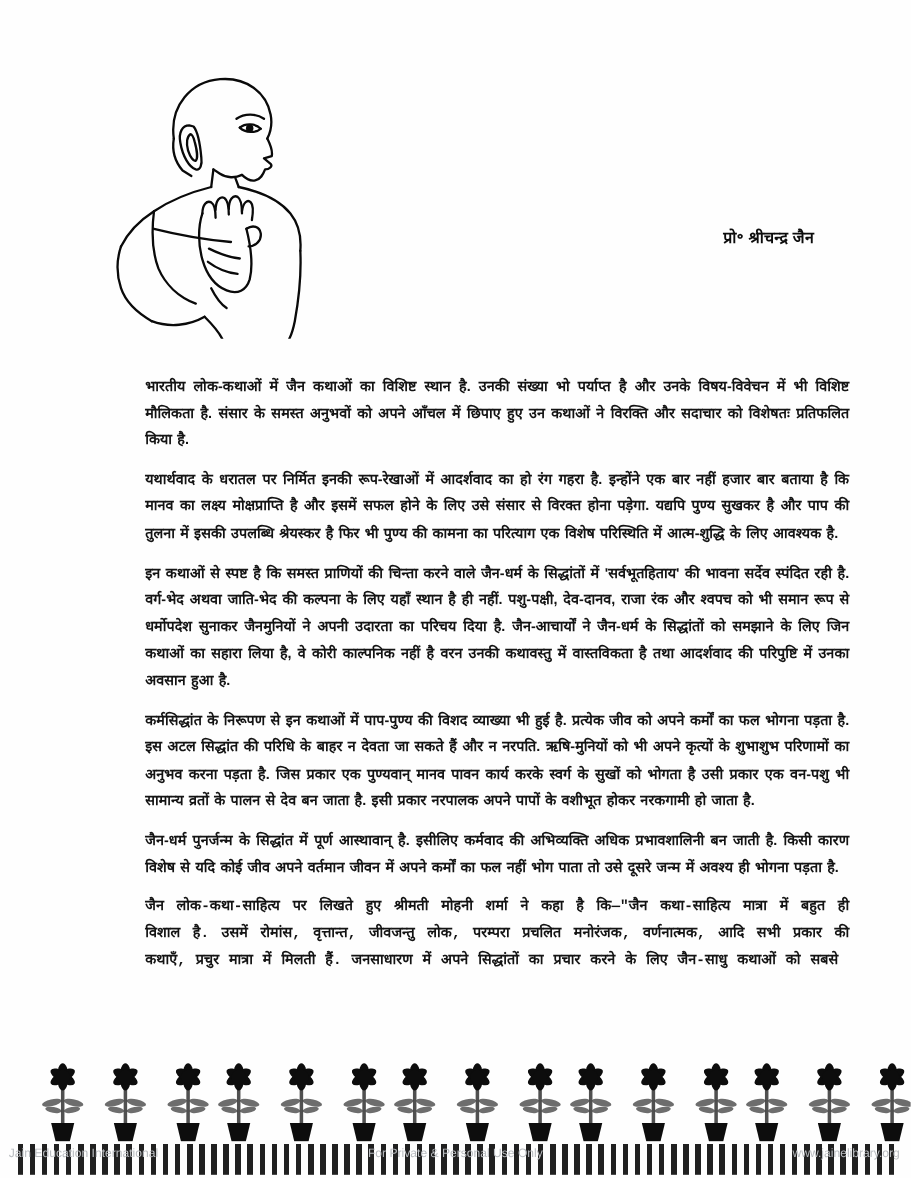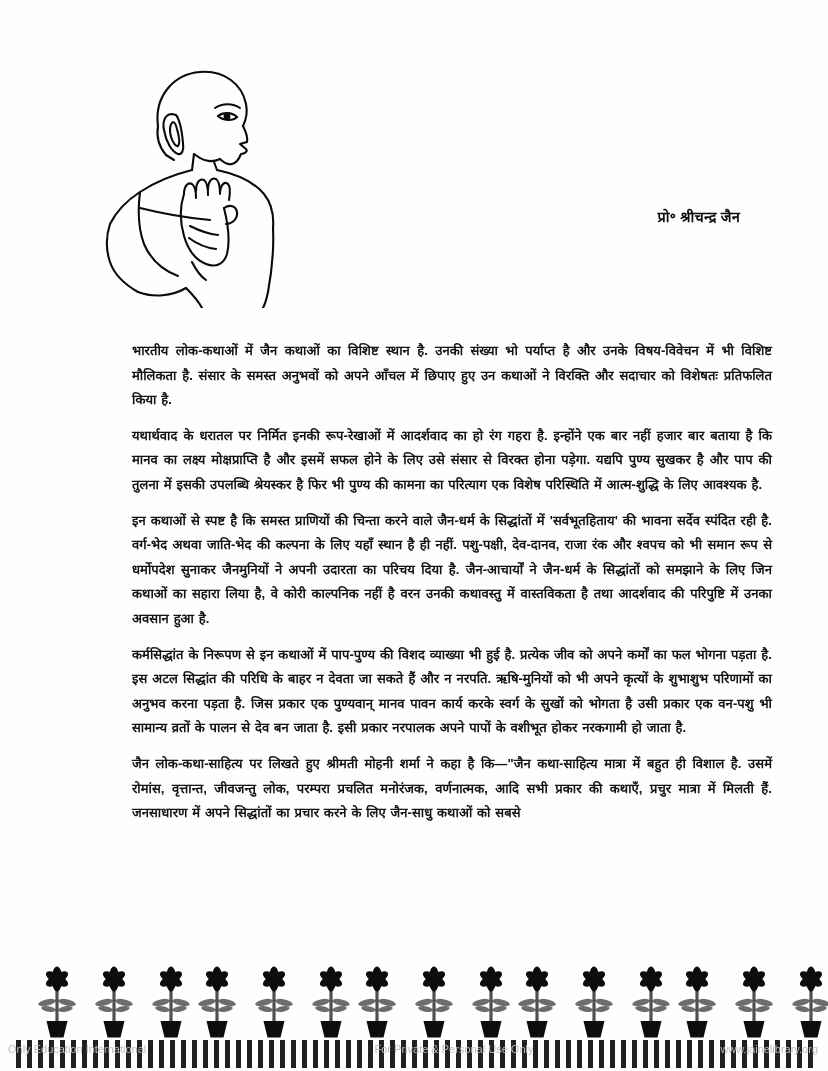--- a/index.html
+++ b/index.html
@@ -78,21 +78,21 @@
     font-weight: 700;
     line-height: 24.6px;
     text-align: justify;
     text-justify: inter-word;
     color: #131313;
     margin: 0 0 11px 0;
     letter-spacing: 0.05px;
     word-spacing: 1.1px;
     -webkit-font-smoothing: none;
   }
-  .para:last-child { margin-bottom: 0; }
+  .para:last-child { margin-bottom: 0; font-family: Liberation Mono, monospace; }
 
   
   #flower-border {
     position: absolute;
     left: 34px;
     top: 966px;
     width: 760px;
     height: 72px;
     display: flex;
     justify-content: space-between;
@@ -134,21 +134,21 @@
   .wm {
     position: absolute;
     top: 1043px;
     font-family: "Liberation Sans", "DejaVu Sans", sans-serif;
     font-size: 11px;
     color: #b9bcc0;
     white-space: nowrap;
     z-index: 5;
   }
   #wm-left   { left: 8px; }
-  #wm-center { left: 50%; transform: translateX(-50%); margin-left: 40px; }
+  #wm-center { left: 50%; transform: translateX(-50%); }
   #wm-right  { right: 10px; }
 </style>
 </head>
 <body>
 
 <div id="page">
 
   <div id="monk-illustration">
     <svg viewBox="0 0 230 250" xmlns="http://www.w3.org/2000/svg" fill="none" stroke="#0a0a0a" stroke-width="2.1" stroke-linecap="round" stroke-linejoin="round">
 
@@ -211,20 +211,21 @@
   <div id="byline">
     <div class="byline-line">प्रो॰ श्रीचन्द्र जैन</div>
   </div>
 
 
   <div id="body-copy">
     <p class="para">भारतीय लोक-कथाओं में जैन  कथाओं का विशिष्ट स्थान है. उनकी संख्या  भो पर्याप्त है और उनके विषय-विवेचन में भी विशिष्ट मौलिकता है. संसार के समस्त अनुभवों को अपने आँचल में छिपाए हुए  उन कथाओं ने विरक्ति और सदाचार को विशेषतः प्रतिफलित किया है.</p>
     <p class="para">यथार्थवाद के धरातल पर  निर्मित इनकी  रूप-रेखाओं में आदर्शवाद का हो रंग गहरा है. इन्होंने एक  बार  नहीं हजार बार बताया है कि मानव का  लक्ष्य मोक्षप्राप्ति है  और इसमें  सफल होने के लिए उसे संसार से विरक्त होना पड़ेगा. यद्यपि पुण्य सुखकर है  और पाप की तुलना में इसकी उपलब्धि श्रेयस्कर है फिर भी पुण्य की कामना  का परित्याग एक विशेष परिस्थिति में आत्म-शुद्धि के लिए आवश्यक है.</p>
     <p class="para">इन कथाओं से स्पष्ट  है कि समस्त  प्राणियों की चिन्ता करने वाले जैन-धर्म  के सिद्धांतों में 'सर्वभूतहिताय' की भावना सर्देव स्पंदित रही है. वर्ग-भेद अथवा जाति-भेद की कल्पना के लिए यहाँ स्थान है ही नहीं. पशु-पक्षी, देव-दानव, राजा रंक और श्वपच  को भी समान रूप से धर्मोपदेश  सुनाकर जैनमुनियों ने  अपनी उदारता का परिचय  दिया है. जैन-आचार्यों ने जैन-धर्म के  सिद्धांतों को समझाने के  लिए जिन कथाओं का सहारा लिया  है, वे कोरी  काल्पनिक नहीं है वरन उनकी कथावस्तु में वास्तविकता है तथा आदर्शवाद की परिपुष्टि में उनका अवसान हुआ है.</p>
     <p class="para">कर्मसिद्धांत के निरूपण से  इन कथाओं में पाप-पुण्य की विशद व्याख्या भी हुई है.  प्रत्येक जीव को अपने कर्मों का  फल भोगना पड़ता है. इस अटल सिद्धांत की परिधि के बाहर न देवता जा सकते हैं और न नरपति. ऋषि-मुनियों को भी अपने कृत्यों के  शुभाशुभ परिणामों का अनुभव करना  पड़ता है. जिस प्रकार एक पुण्यवान् मानव पावन  कार्य करके स्वर्ग के सुखों को भोगता है उसी  प्रकार एक वन-पशु भी  सामान्य व्रतों के पालन से  देव बन जाता है. इसी प्रकार नरपालक अपने पापों के वशीभूत होकर नरकगामी हो जाता है.</p>
+    <p class="para">जैन-धर्म पुनर्जन्म के  सिद्धांत में पूर्ण आस्थावान् है. इसीलिए कर्मवाद की अभिव्यक्ति  अधिक प्रभावशालिनी बन जाती है. किसी कारण विशेष से  यदि कोई जीव अपने वर्तमान जीवन में अपने  कर्मों का फल नहीं भोग पाता तो उसे  दूसरे जन्म में अवश्य ही भोगना पड़ता है.</p>
     <p class="para">जैन लोक-कथा-साहित्य  पर लिखते हुए श्रीमती  मोहनी शर्मा ने  कहा है  कि—"जैन कथा-साहित्य मात्रा में बहुत ही विशाल है. उसमें  रोमांस, वृत्तान्त, जीवजन्तु लोक,  परम्परा प्रचलित मनोरंजक,  वर्णनात्मक, आदि सभी  प्रकार की कथाएँ, प्रचुर मात्रा में मिलती हैं.  जनसाधारण में अपने सिद्धांतों का प्रचार करने के लिए जैन-साधु कथाओं को सबसे</p>
   </div>
 
   <div id="flower-border">
       <div class="flower-group">
         <div class="flower">
           <svg viewBox="0 0 46 72" xmlns="http://www.w3.org/2000/svg">
             <g fill="#0d0d0d">
               <g transform="translate(23,13)">
                 <ellipse rx="5.2" ry="12.4" transform="rotate(0)"></ellipse>
@@ -529,17 +530,17 @@
               </g>
               <path d="M12.5 55 L33.5 55 L29.5 71.5 L16.5 71.5 Z"></path>
             </g>
           </svg>
         </div>
       </div>
     </div>
 
   <div id="dashed-rule"></div>
 
-  <div class="wm" id="wm-left">Only Education International</div>
+  <div class="wm" id="wm-left">Jain Education International</div>
   <div class="wm" id="wm-center">For Private &amp; Personal Use Only</div>
   <div class="wm" id="wm-right">www.jainelibrary.org</div>
 
 </div>
 
 </body></html>

